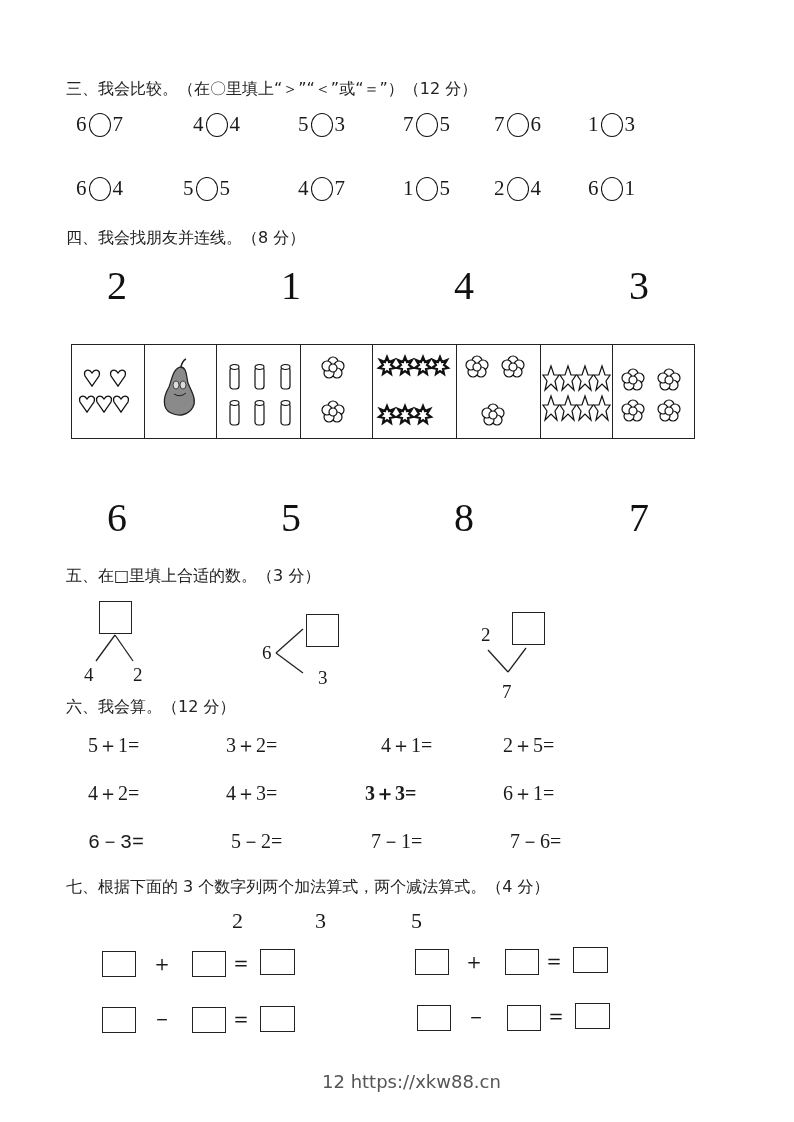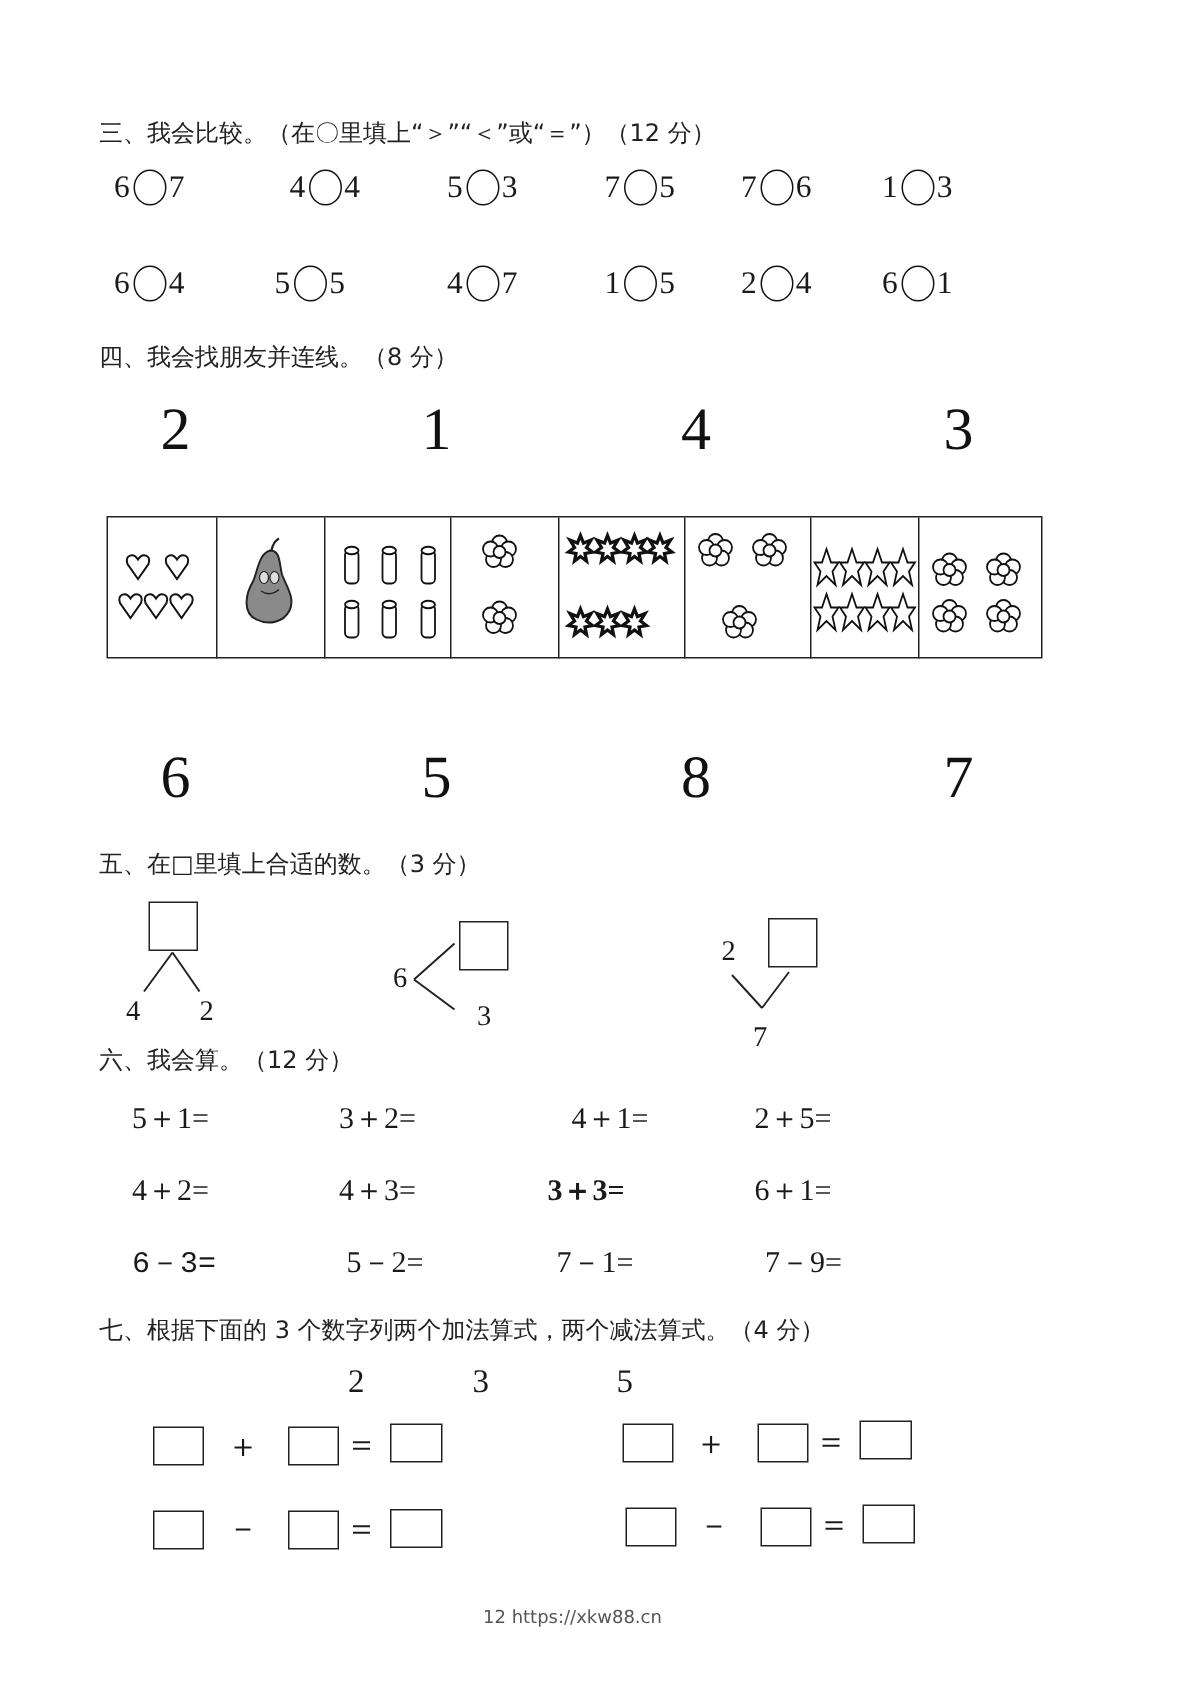--- a/index.html
+++ b/index.html
@@ -8,21 +8,21 @@
   .heading { font-family:"DejaVu Sans", sans-serif; font-size:16px; color:#222; white-space:nowrap; }
   .serif { font-family:"Liberation Serif", "DejaVu Serif", serif; }
   .cmp { font-size:21px; display:flex; align-items:center; white-space:nowrap; }
   .circ { display:inline-block; width:22px; height:24px; border:1.6px solid #111; border-radius:50%; margin:0 2px; box-sizing:border-box; }
   .bignum { font-family:"Liberation Serif", serif; font-size:40px; color:#111; }
   .cell { position:absolute; top:0; height:94px; border-right:1.5px solid #222; box-sizing:border-box; }
   .box { position:absolute; border:1.6px solid #222; box-sizing:border-box; background:#fff; }
   .small-num { font-family:"Liberation Serif", serif; font-size:19px; }
   .calc { font-family:"Liberation Serif", serif; font-size:20px; white-space:nowrap; }
   .op { font-family:"Liberation Serif", serif; font-size:22px; }
-  .footer { font-family:"DejaVu Sans", sans-serif; font-size:12px; color:#555; }
+  .footer { font-family:"DejaVu Sans", sans-serif; font-size:18px; color:#555; }
 </style>
 </head>
 <body>
 
 <div class="abs heading" style="left:66px;top:79px;">三、我会比较。（在〇里填上“＞”“＜”或“＝”）（12 分）</div>
 
 <div class="abs serif" style="left:0;top:112px;width:794px;height:30px;">
   <div class="abs cmp" style="left:76px;">
       <span>6</span>
       <span class="circ"></span>
@@ -342,21 +342,21 @@
 <div class="abs calc" style="left:503px;top:732px;">2＋5=</div>
 
 <div class="abs calc" style="left:88px;top:780px;">4＋2=</div>
 <div class="abs calc" style="left:226px;top:780px;">4＋3=</div>
 <div class="abs calc" style="left:365px;top:780px;font-weight:bold;">3＋3=</div>
 <div class="abs calc" style="left:503px;top:780px;">6＋1=</div>
 
 <div class="abs calc" style="left:88px;top:828px;font-family:Liberation Mono, monospace;">6－3=</div>
 <div class="abs calc" style="left:231px;top:828px;">5－2=</div>
 <div class="abs calc" style="left:371px;top:828px;">7－1=</div>
-<div class="abs calc" style="left:510px;top:828px;">7－9=</div>
+<div class="abs calc" style="left:510px;top:828px;">7－6=</div>
 
 <div class="abs heading" style="left:66px;top:877px;">七、根据下面的 3 个数字列两个加法算式，两个减法算式。（4 分）</div>
 
 <div class="abs small-num" style="left:232px;top:908px;font-size:22px;">2</div>
 <div class="abs small-num" style="left:315px;top:908px;font-size:22px;">3</div>
 <div class="abs small-num" style="left:411px;top:908px;font-size:22px;">5</div>
 
 <div class="box" style="left:102px;top:951px;width:34px;height:26px;"></div>
 <div class="abs op" style="left:151px;top:949px;">＋</div>
 <div class="box" style="left:192px;top:951px;width:34px;height:26px;"></div>

